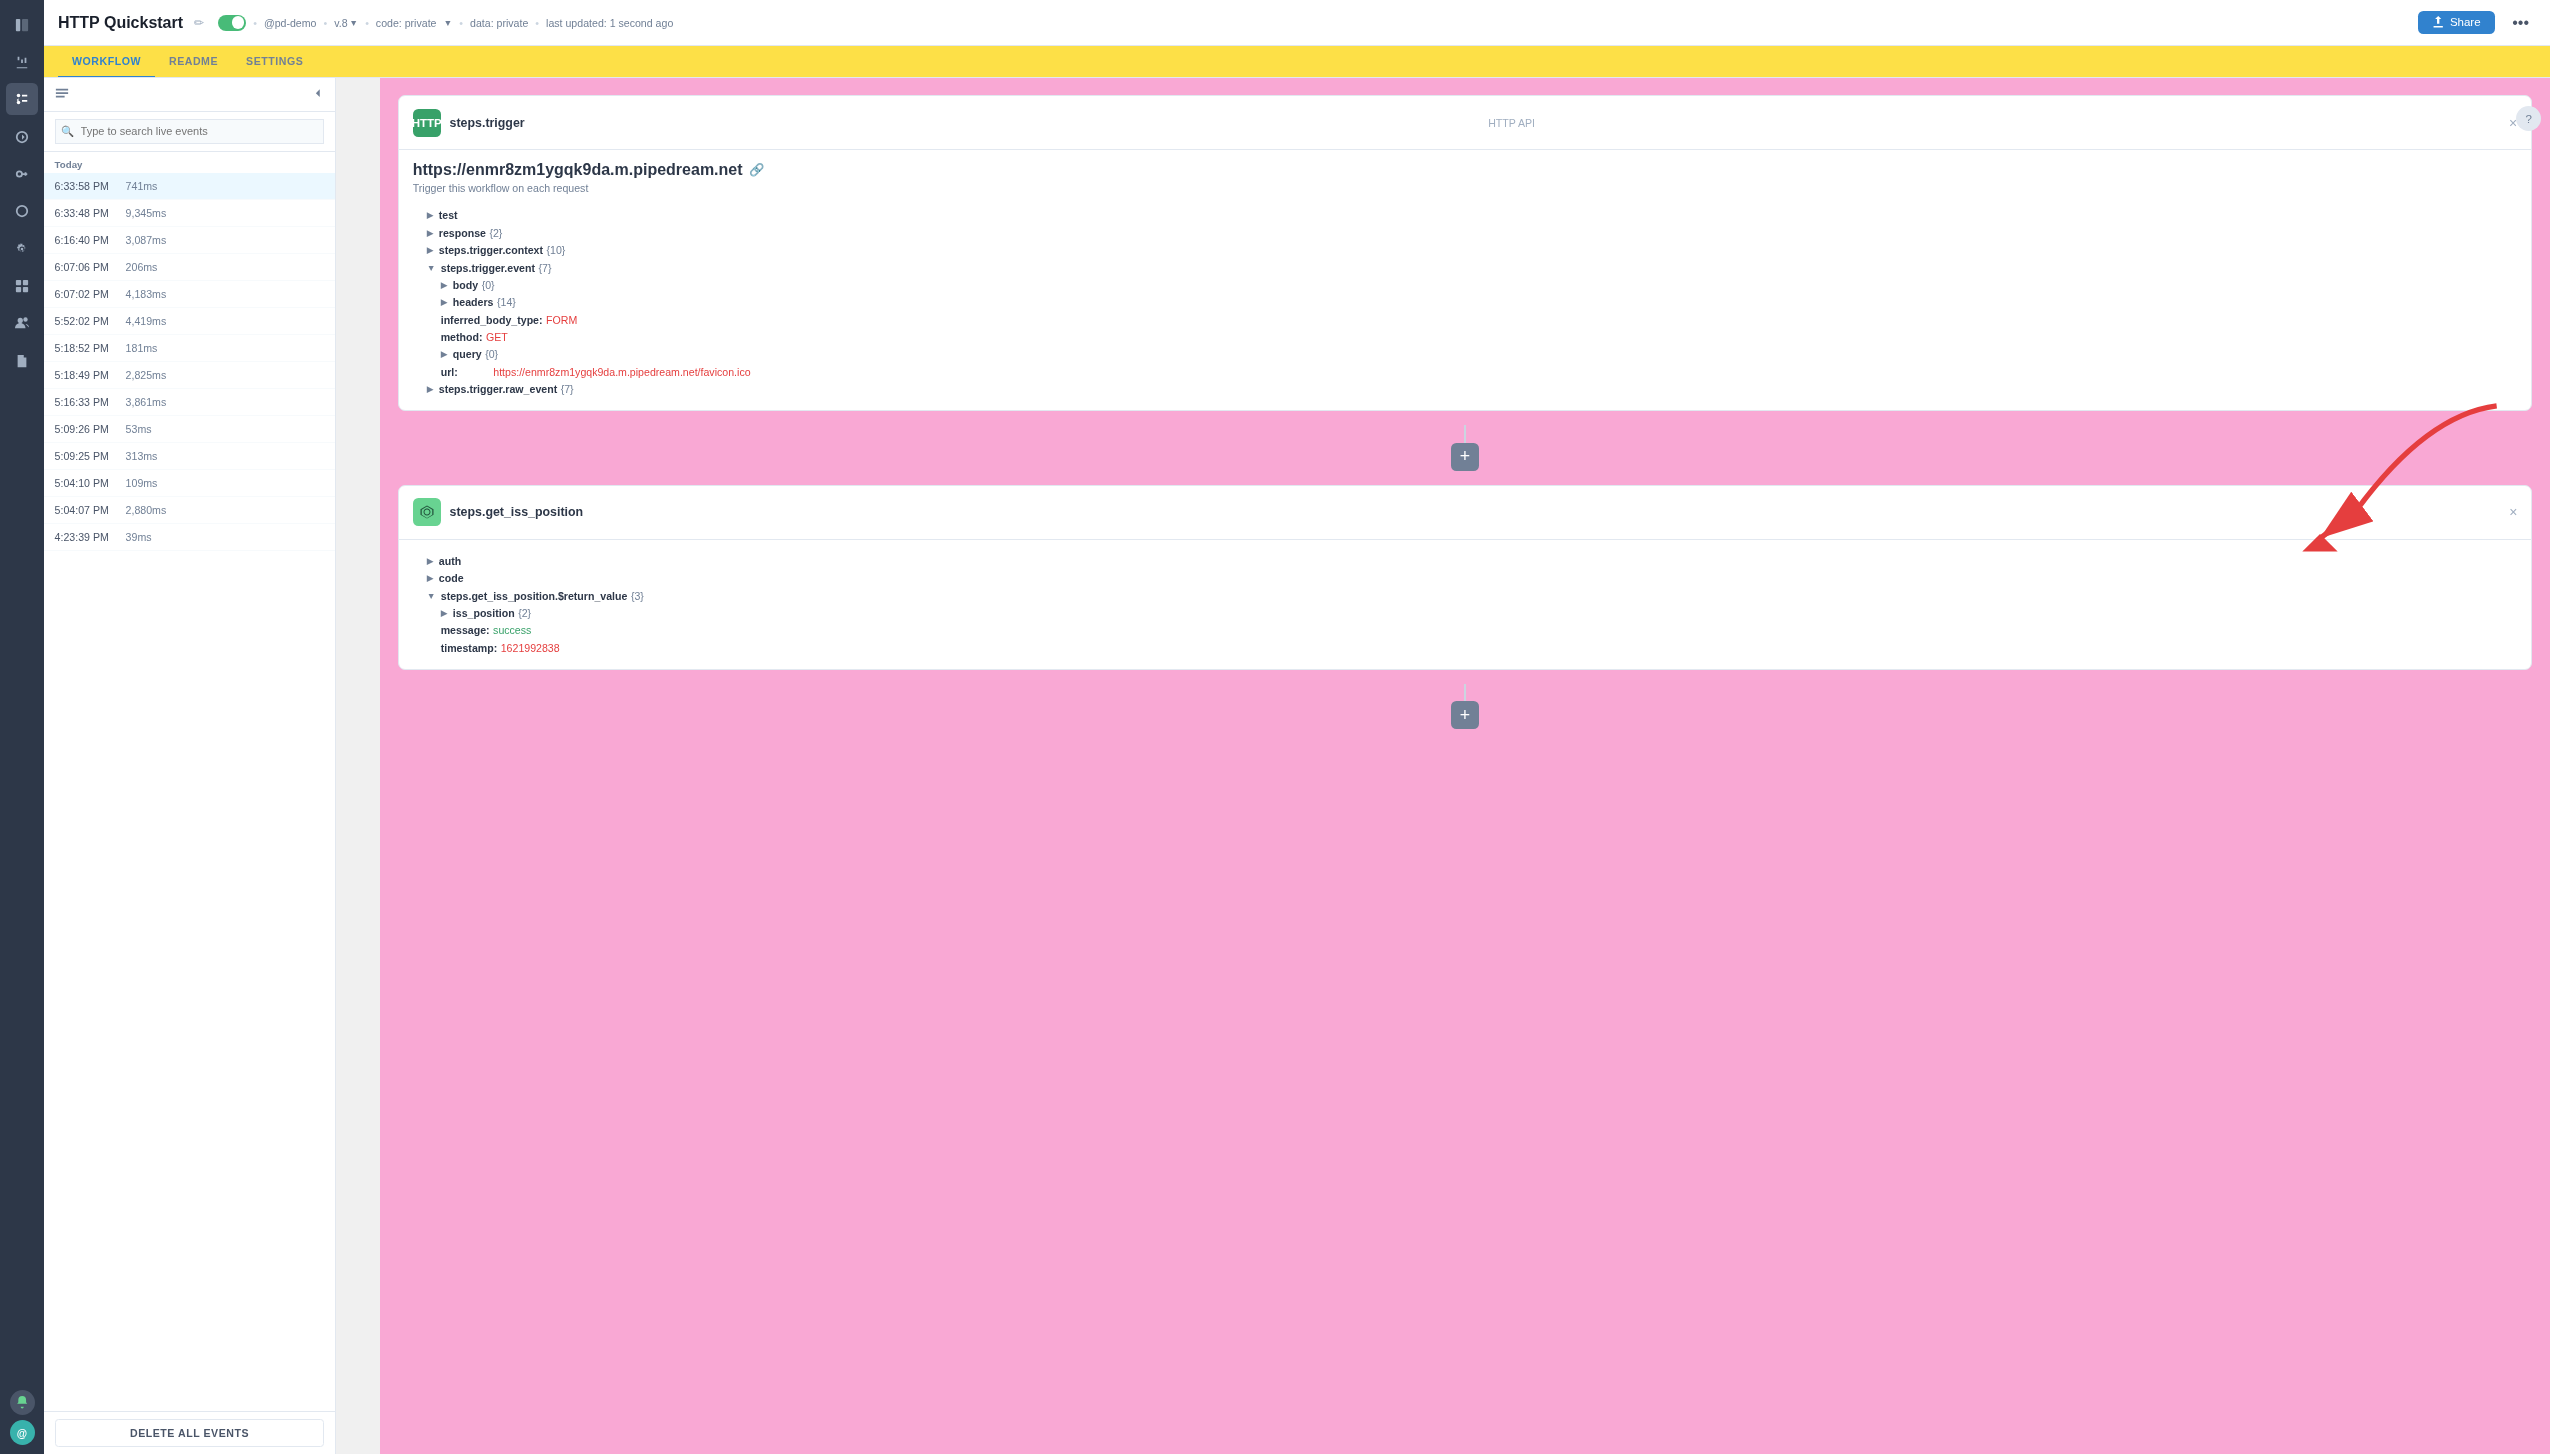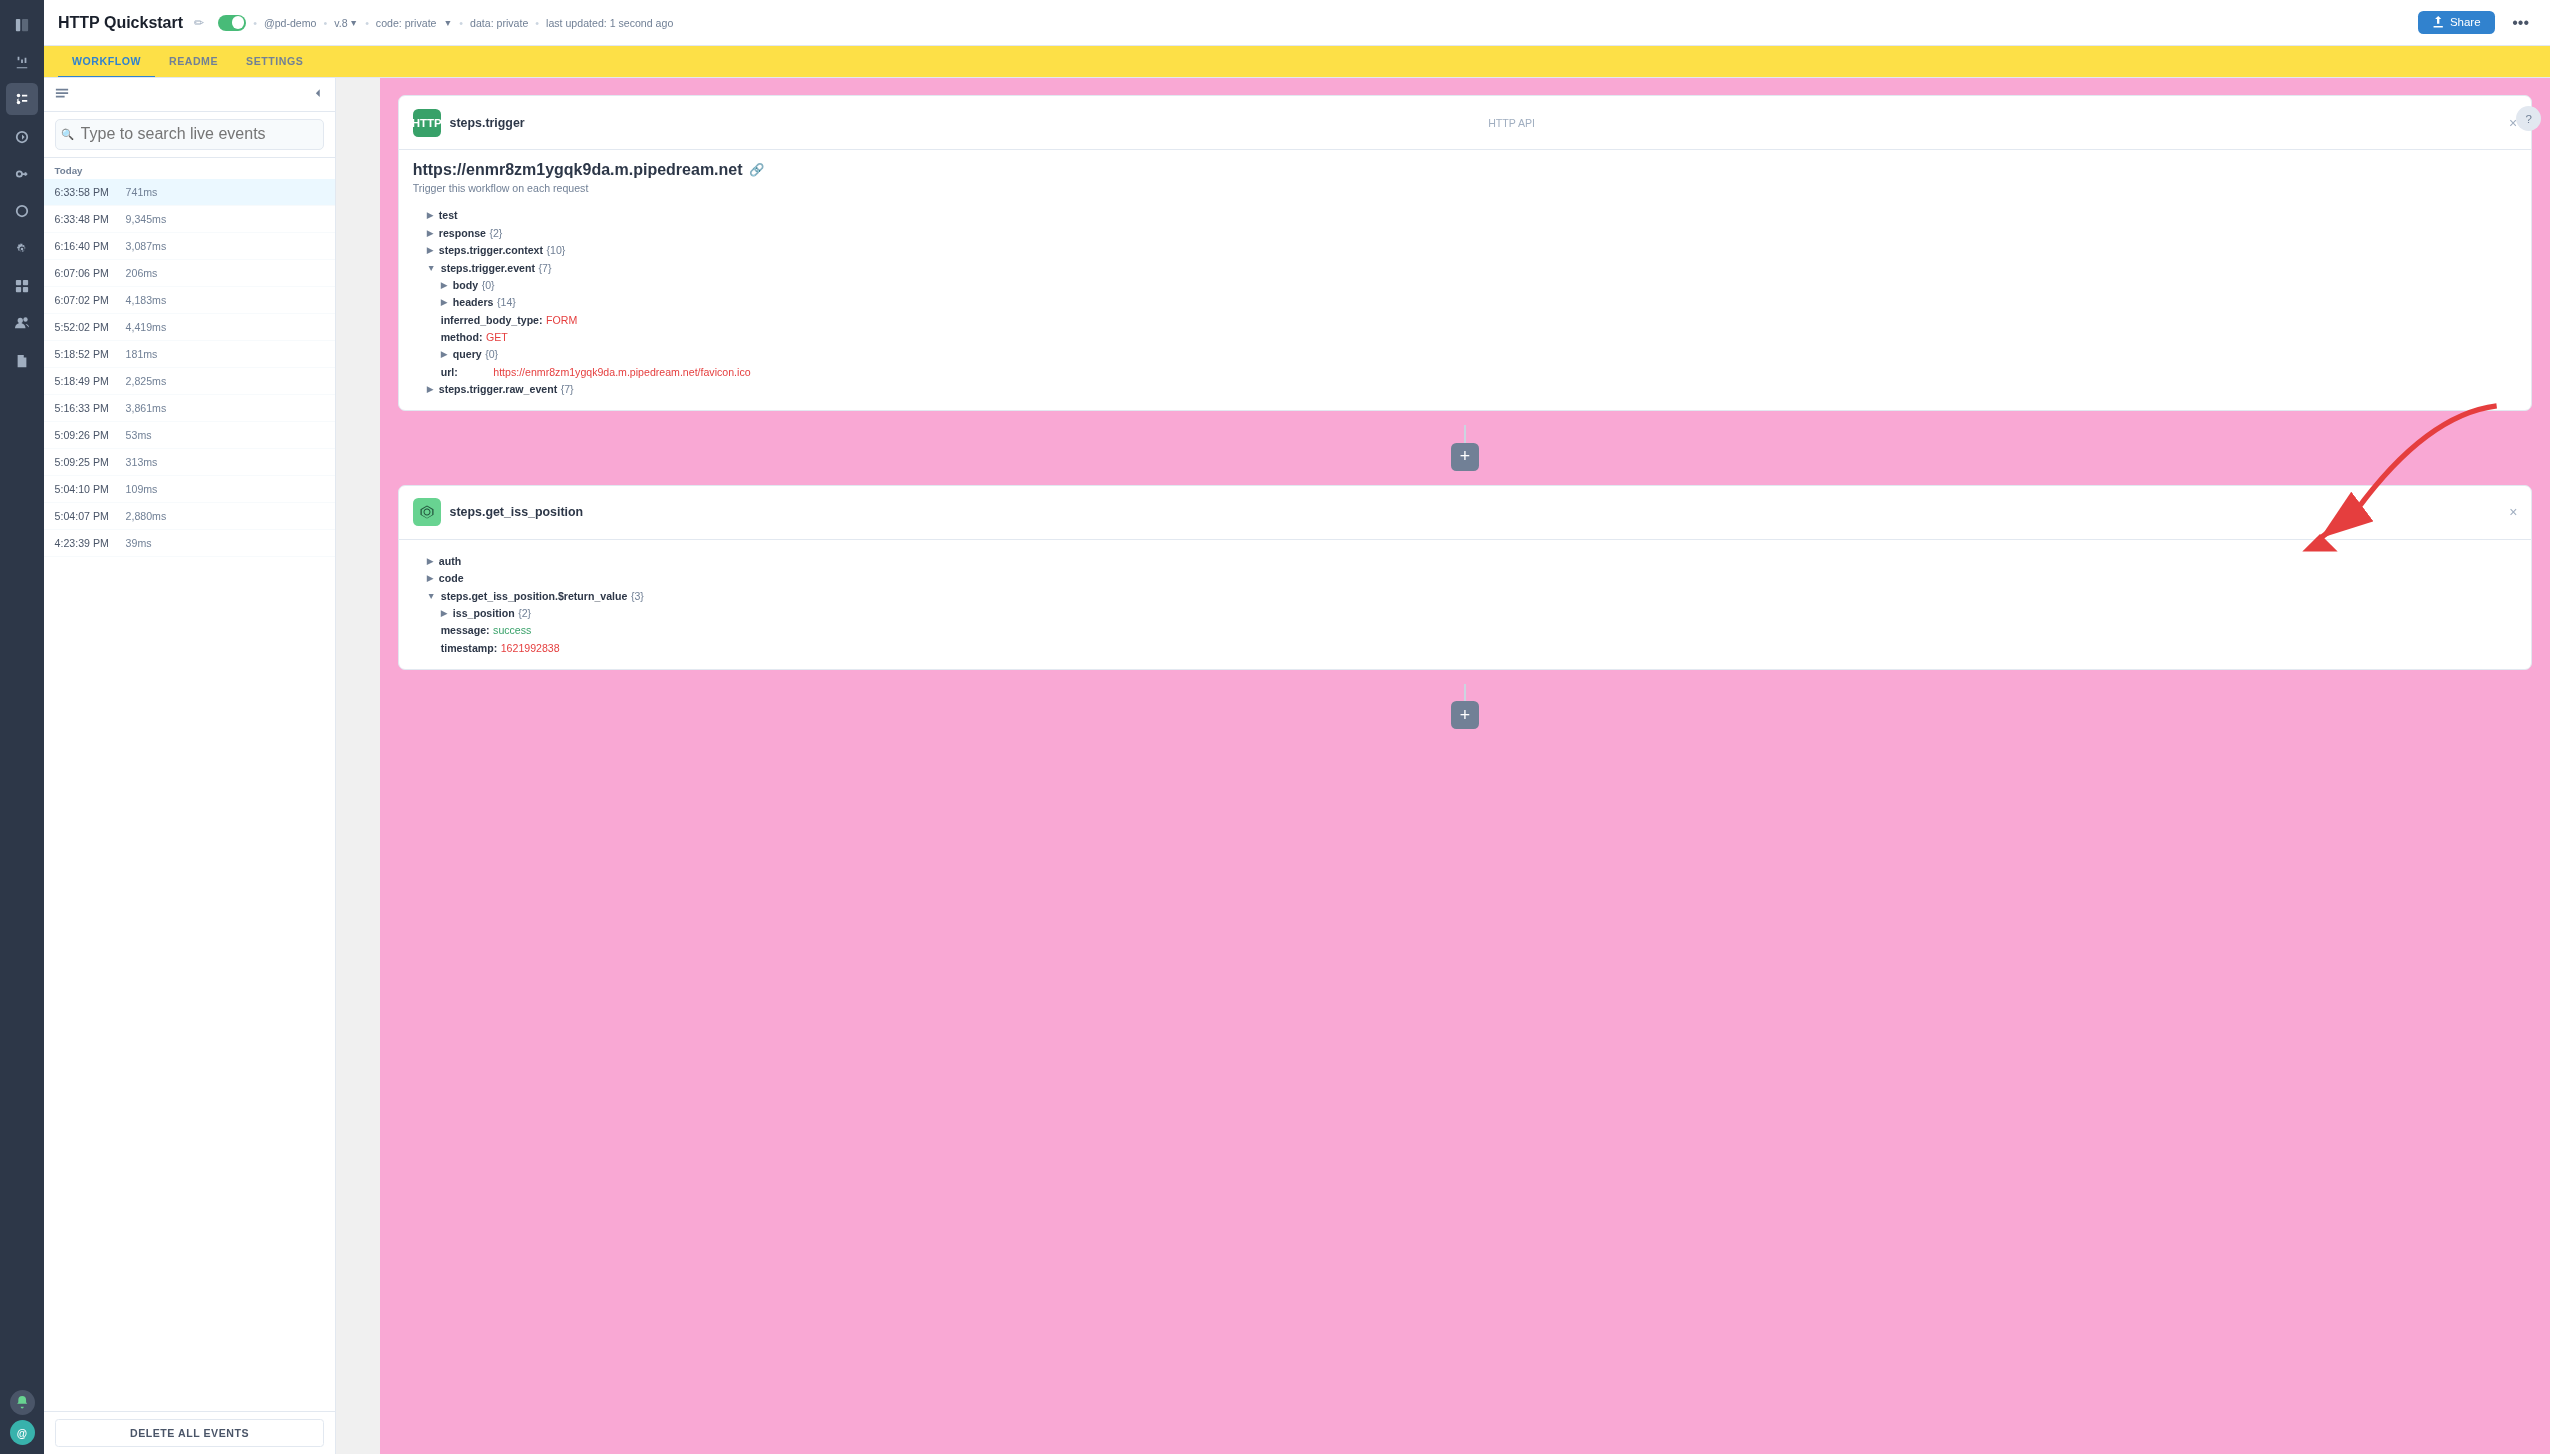--- a/index.html
+++ b/index.html
@@ -171,23 +171,23 @@
       padding: 8.9px 10.6px;
       border-bottom: 0.9px solid #e2e8f0;
     }
     .events-search {
       padding: 7px 10.6px;
       border-bottom: 0.9px solid #e2e8f0;
     }
     .events-search input {
       width: 100%;
       border: 0.9px solid #e2e8f0;
-      border-radius: 5px;
+      border-radius: 0;
       padding: 5.3px 8.9px 5.3px 25px;
-      font-size: 16px;
+      font-size: 11px;
       color: #a0aec0;
       background: #f7fafc;
     }
     .events-search-wrap {
       position: relative;
     }
     .events-search-wrap .search-icon {
       position: absolute;
       left: 7px;
       top: 50%;

